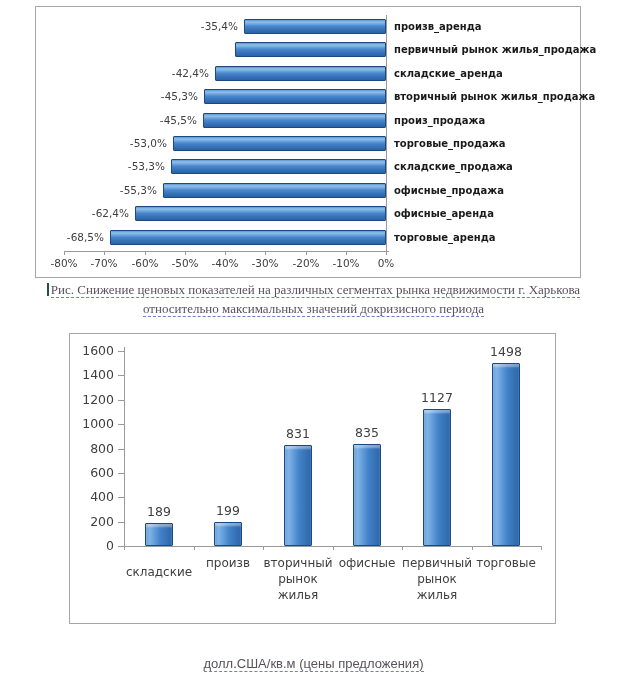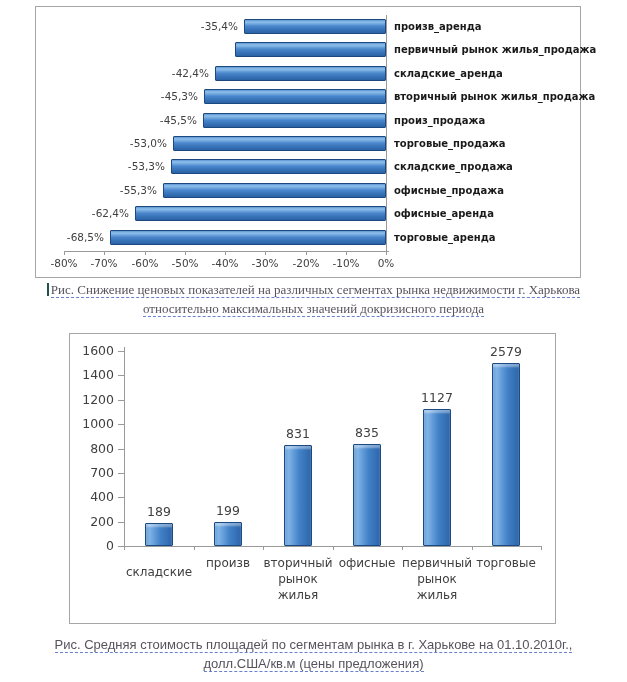--- a/index.html
+++ b/index.html
@@ -101,21 +101,21 @@
       <div class="ytick-label abs" style="left: 4px; top: 9px; width: 40px;">1600</div>
       <div class="tick abs" style="left: 48px; top: 41px; width: 6px; height: 1px;"></div>
       <div class="ytick-label abs" style="left: 4px; top: 33px; width: 40px;">1400</div>
       <div class="tick abs" style="left: 48px; top: 66px; width: 6px; height: 1px;"></div>
       <div class="ytick-label abs" style="left: 4px; top: 58px; width: 40px;">1200</div>
       <div class="tick abs" style="left: 48px; top: 90px; width: 6px; height: 1px;"></div>
       <div class="ytick-label abs" style="left: 4px; top: 82px; width: 40px;">1000</div>
       <div class="tick abs" style="left: 48px; top: 115px; width: 6px; height: 1px;"></div>
       <div class="ytick-label abs" style="left: 4px; top: 107px; width: 40px;">800</div>
       <div class="tick abs" style="left: 48px; top: 139px; width: 6px; height: 1px;"></div>
-      <div class="ytick-label abs" style="left: 4px; top: 131px; width: 40px;">700</div>
+      <div class="ytick-label abs" style="left: 4px; top: 131px; width: 40px;">600</div>
       <div class="tick abs" style="left: 48px; top: 163px; width: 6px; height: 1px;"></div>
       <div class="ytick-label abs" style="left: 4px; top: 155px; width: 40px;">400</div>
       <div class="tick abs" style="left: 48px; top: 188px; width: 6px; height: 1px;"></div>
       <div class="ytick-label abs" style="left: 4px; top: 180px; width: 40px;">200</div>
       <div class="tick abs" style="left: 48px; top: 212px; width: 6px; height: 1px;"></div>
       <div class="ytick-label abs" style="left: 4px; top: 204px; width: 40px;">0</div>
       <div class="tick abs" style="left: 54px; top: 212px; width: 1px; height: 4px;"></div>
       <div class="tick abs" style="left: 124px; top: 212px; width: 1px; height: 4px;"></div>
       <div class="tick abs" style="left: 193px; top: 212px; width: 1px; height: 4px;"></div>
       <div class="tick abs" style="left: 263px; top: 212px; width: 1px; height: 4px;"></div>
@@ -131,19 +131,19 @@
       <div class="vbar abs" style="left: 214px; top: 111px; width: 28px; height: 101px;"></div>
       <div class="vlabel abs" style="left: 198px; top: 92px; width: 60px;">831</div>
       <div class="vcat abs" style="left: 193px; top: 221px; width: 70px;">вторичный рынок жилья</div>
       <div class="vbar abs" style="left: 283px; top: 110px; width: 28px; height: 102px;"></div>
       <div class="vlabel abs" style="left: 267px; top: 91px; width: 60px;">835</div>
       <div class="vcat abs" style="left: 262px; top: 221px; width: 70px;">офисные</div>
       <div class="vbar abs" style="left: 353px; top: 75px; width: 28px; height: 137px;"></div>
       <div class="vlabel abs" style="left: 337px; top: 56px; width: 60px;">1127</div>
       <div class="vcat abs" style="left: 332px; top: 221px; width: 70px;">первичный рынок жилья</div>
       <div class="vbar abs" style="left: 422px; top: 29px; width: 28px; height: 183px;"></div>
-      <div class="vlabel abs" style="left: 406px; top: 10px; width: 60px;">2579</div>
+      <div class="vlabel abs" style="left: 406px; top: 10px; width: 60px;">1498</div>
       <div class="vcat abs" style="left: 401px; top: 221px; width: 70px;">торговые</div>
     </div>
 
-  <p class="caption" id="caption2"><span class="u">Рис. Средняя стоимость площадей по сегментам рынка в г. Харькове на 01.10.2010г.,</span><br><span class="u">долл.США/кв.м (цены предложения)</span></p>
+  <p class="caption" id="caption2"><br><span class="u">долл.США/кв.м (цены предложения)</span></p>
 
 </div>
 
 </body></html>

